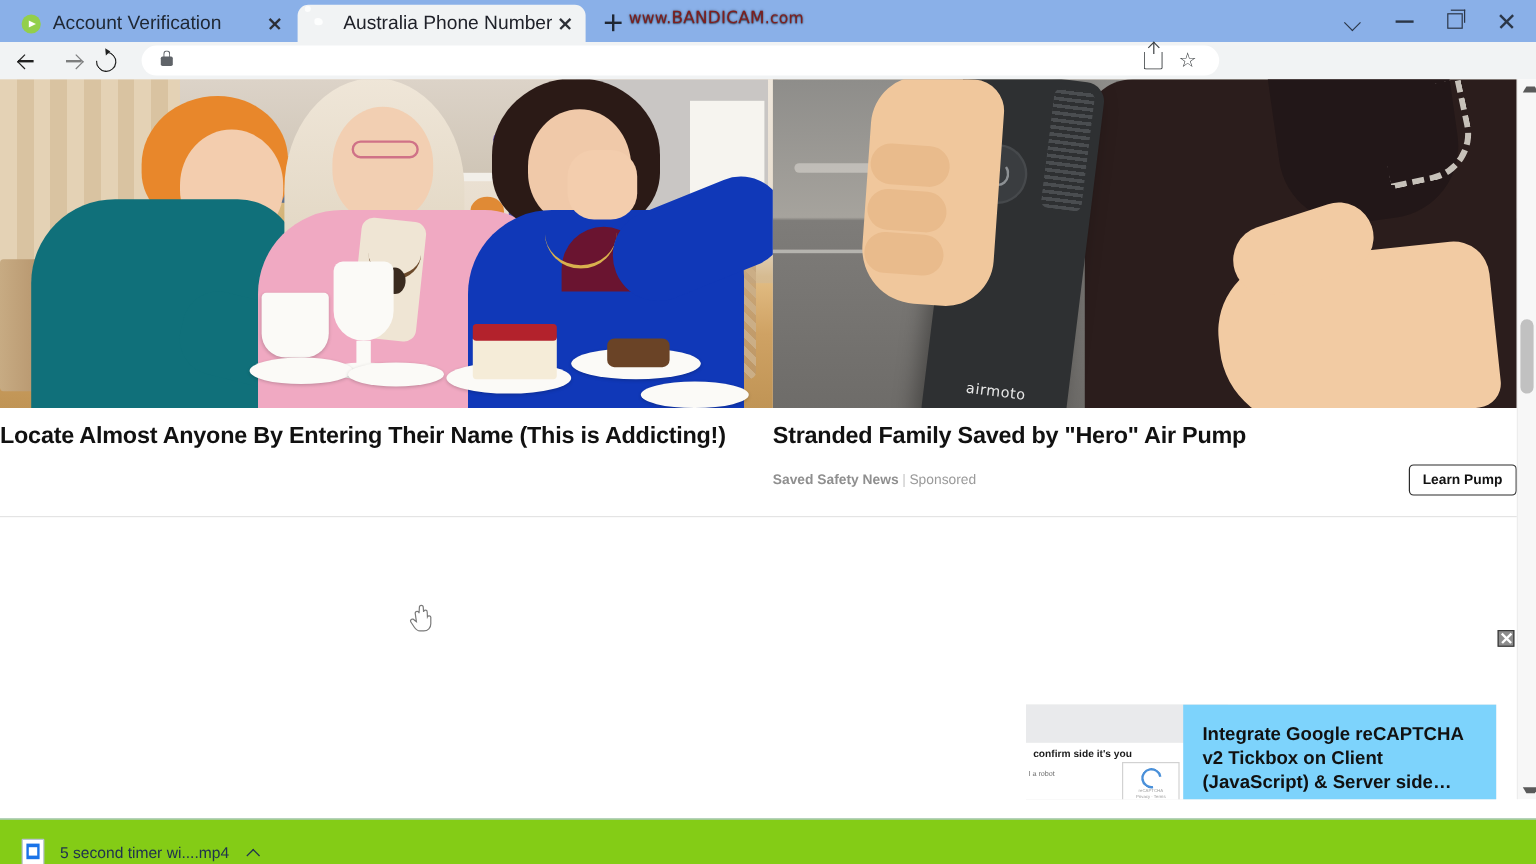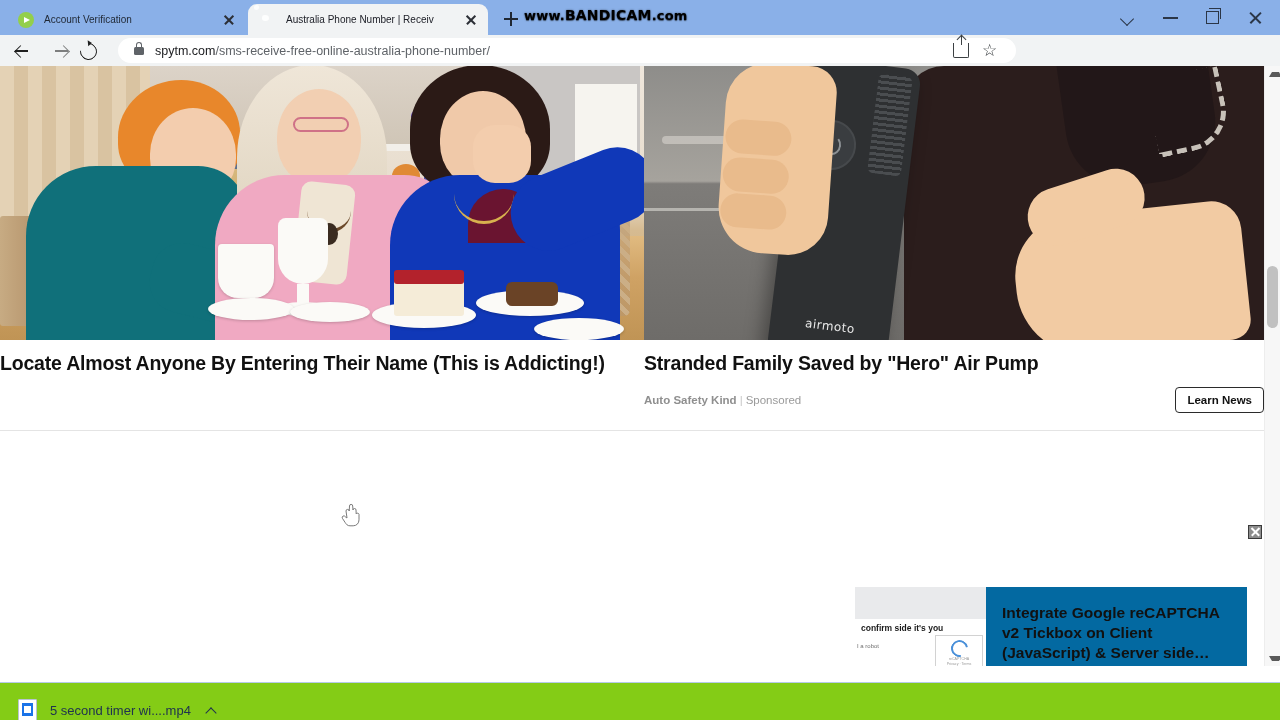--- a/index.html
+++ b/index.html
@@ -17,21 +17,21 @@
     background:#8ab0e8;
   }
   .tab{
     position:absolute;top:4px;height:31px;border-radius:9px 9px 0 0;
     display:flex;align-items:center;box-sizing:border-box;
   }
   .tab.inactive{left:6px;width:240px;background:transparent;}
   .tab.active{left:248px;width:240px;background:#f1f3f4;}
   .tab .fav{width:16px;height:16px;margin-left:12px;flex:0 0 auto;position:relative;}
   .tab .label{
-    flex:1 1 auto;margin-left:10px;font-size:10px;color:#20222a;
+    flex:1 1 auto;margin-left:10px;font-size:16px;color:#20222a;
     white-space:nowrap;overflow:hidden;text-overflow:clip;
   }
   .tab.inactive .label{color:#1f2733;}
   .tab .tabclose{
     width:22px;height:22px;margin-right:6px;flex:0 0 auto;position:relative;border-radius:50%;
   }
   .tabclose:before,.tabclose:after{
     content:"";position:absolute;left:5px;top:10.5px;width:12px;height:1.6px;background:#2c2f36;
   }
   .tabclose:before{transform:rotate(45deg);}
@@ -64,21 +64,21 @@
     position:absolute;left:498px;top:6px;width:26px;height:26px;border-radius:50%;
   }
   .newtab:before,.newtab:after{content:"";position:absolute;background:#1f2733;}
   .newtab:before{left:6px;top:12.3px;width:14px;height:1.8px;}
   .newtab:after{left:12.1px;top:6px;width:1.8px;height:14px;}
 
   .bandicam{
     position:absolute;left:524px;top:4px;height:22px;
     display:flex;align-items:center;
     font-family:"DejaVu Sans", sans-serif;
-    font-weight:bold;color:#000000;letter-spacing:.2px;
+    font-weight:normal;color:#7f1d1d;letter-spacing:.2px;
     text-shadow:0 0 2px rgba(0,0,0,.55),0 1px 1px rgba(0,0,0,.45);
     font-size:13px;
   }
   .bandicam .big{font-size:14px;}
 
   .winbtns{position:absolute;right:4px;top:0;height:35px;display:flex;align-items:center;}
   .winbtn{width:42px;height:35px;position:relative;}
   .chev{position:absolute;left:14px;top:14px;width:9px;height:9px;
         border-right:1.6px solid #2b3647;border-bottom:1.6px solid #2b3647;
         transform:rotate(45deg);}
@@ -280,21 +280,21 @@
   
   .promo{position:absolute;left:855px;top:521px;width:392px;height:127px;background:#efefef;overflow:hidden;}
   .promo-thumb{position:absolute;left:0;top:0;width:168px;height:127px;background:#e9eaec;}
   .pt-white{position:absolute;left:0;top:32px;width:168px;height:58px;background:#ffffff;}
   .pt-text{position:absolute;left:6px;top:36px;font-size:8.5px;font-weight:bold;color:#1a1a1a;white-space:nowrap;}
   .pt-sub{position:absolute;left:2px;top:56px;font-size:6px;color:#6f6f6f;}
   .pt-box{position:absolute;left:80px;top:48px;width:46px;height:34px;border:1px solid #d2d2d2;background:#fff;}
   .pt-box .rc{position:absolute;left:15px;top:4px;width:13px;height:13px;border:2px solid #4a90d9;
      border-radius:50%;border-right-color:transparent;transform:rotate(35deg);}
   .pt-box .rl{position:absolute;left:8px;bottom:3px;font-size:3.6px;color:#9a9a9a;text-align:center;width:30px;line-height:5px;}
-  .promo-card{position:absolute;left:131px;top:0;width:261px;height:127px;background:#0369a1;padding:16px 16px 0 16px;box-sizing:border-box;}
+  .promo-card{position:absolute;left:131px;top:0;width:261px;height:127px;background:#7dd3fc;padding:16px 16px 0 16px;box-sizing:border-box;}
   .promo-title{font-size:15.5px;font-weight:bold;color:#111;line-height:1.28;}
   .promo-close{position:absolute;left:1248px;top:459px;width:14px;height:14px;}
   .promo-close .bx{position:absolute;inset:0;border:1.4px solid #3a3a3a;background:#8d8d8d;}
   .promo-close .bx:before,.promo-close .bx:after{content:"";position:absolute;left:0.5px;top:5px;width:11px;height:1.6px;background:#fff;}
   .promo-close .bx:before{transform:rotate(45deg);}
   .promo-close .bx:after{transform:rotate(-45deg);}
 
   
   .pagescroll{position:absolute;right:0;top:66px;width:15px;height:600px;background:#f7f7f7;border-left:1px solid #ededed;}
   .sb-up,.sb-dn{position:absolute;left:0;width:15px;height:16px;}
@@ -377,23 +377,20 @@
       </div>
     <div class="navbtn" style="left:44px">
         <span class="arrowfwd"></span>
       </div>
     <div class="navbtn" style="left:70px">
         <span class="reload"></span>
       </div>
 
     <div class="omnibox">
       <span class="lock"></span>
-      <span class="urltext">
-        <span class="host">spytm.com</span><span class="path">/sms-receive-free-online-australia-phone-number/</span>
-      </span>
       <span class="omni-actions">
         <span class="oa">
             <span class="shareic"></span>
           </span>
         <span class="oa">
             <span class="starlbl">☆</span>
           </span>
       </span>
     </div>
 
@@ -518,23 +515,23 @@
             </div>
           <div class="handR">
               <span class="t"></span>
             </div>
         </div>
       </div>
       <div class="ad-body">
         <div class="ad-title">Stranded Family Saved by "Hero" Air Pump</div>
         <div class="ad-foot">
           <div class="ad-source">
-            <b>Auto Safety Kind</b><span class="sep">|</span><span>Sponsored</span>
+            <b>Saved Safety News</b><span class="sep">|</span><span>Sponsored</span>
           </div>
-          <button class="ad-cta">Learn News</button>
+          <button class="ad-cta">Learn Pump</button>
         </div>
       </div>
     </div>
 
     <div class="divider"></div>
 
     <div class="promo-close">
         <span class="bx"></span>
       </div>
     <div class="promo">

